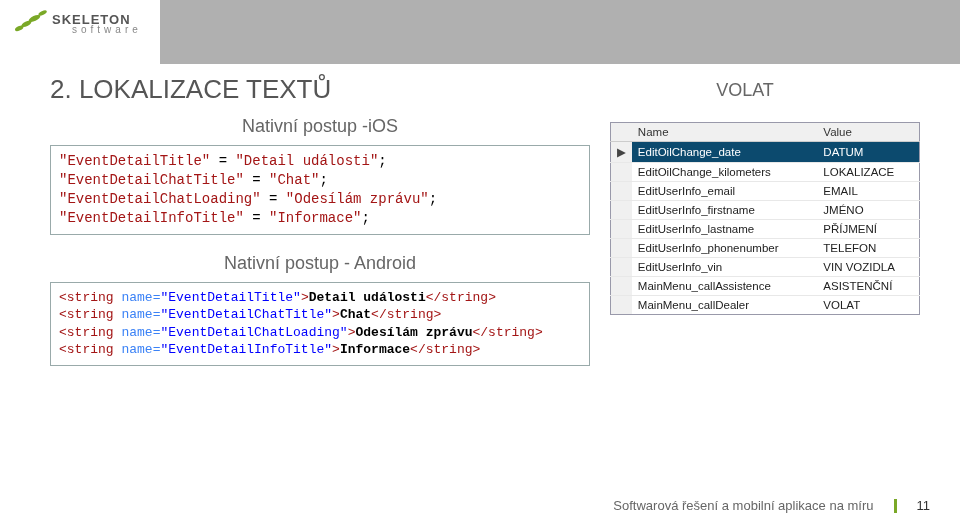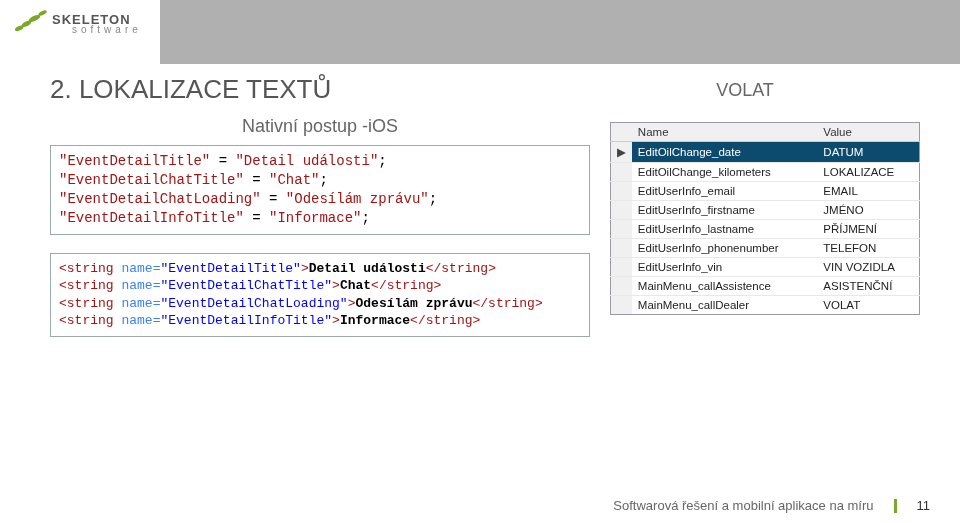--- a/index.html
+++ b/index.html
@@ -78,20 +78,21 @@
 
   <div class="col-left">
     <div class="subhead">Nativní postup -iOS</div>
     <div class="code-box" id="ios-code">
         <div><span class="str">"EventDetailTitle"</span> <span class="op">=</span> <span class="str">"Detail události"</span><span class="op">;</span></div>
         <div><span class="str">"EventDetailChatTitle"</span> <span class="op">=</span> <span class="str">"Chat"</span><span class="op">;</span></div>
         <div><span class="str">"EventDetailChatLoading"</span> <span class="op">=</span> <span class="str">"Odesílám zprávu"</span><span class="op">;</span></div>
         <div><span class="str">"EventDetailInfoTitle"</span> <span class="op">=</span> <span class="str">"Informace"</span><span class="op">;</span></div>
       </div>
 
+    <div class="subhead">Nativní postup - Android</div>
     <div class="code-box android" id="android-code">
         <div><span class="tag">&lt;string</span> <span class="attr">name=</span><span class="attv">"EventDetailTitle"</span><span class="tag">&gt;</span><span class="xtxt">Detail události</span><span class="tag">&lt;/string&gt;</span></div>
         <div><span class="tag">&lt;string</span> <span class="attr">name=</span><span class="attv">"EventDetailChatTitle"</span><span class="tag">&gt;</span><span class="xtxt">Chat</span><span class="tag">&lt;/string&gt;</span></div>
         <div><span class="tag">&lt;string</span> <span class="attr">name=</span><span class="attv">"EventDetailChatLoading"</span><span class="tag">&gt;</span><span class="xtxt">Odesílám zprávu</span><span class="tag">&lt;/string&gt;</span></div>
         <div><span class="tag">&lt;string</span> <span class="attr">name=</span><span class="attv">"EventDetailInfoTitle"</span><span class="tag">&gt;</span><span class="xtxt">Informace</span><span class="tag">&lt;/string&gt;</span></div>
       </div>
   </div>
 
   <div class="col-right">
     <div class="subhead-resx">VOLAT</div>

